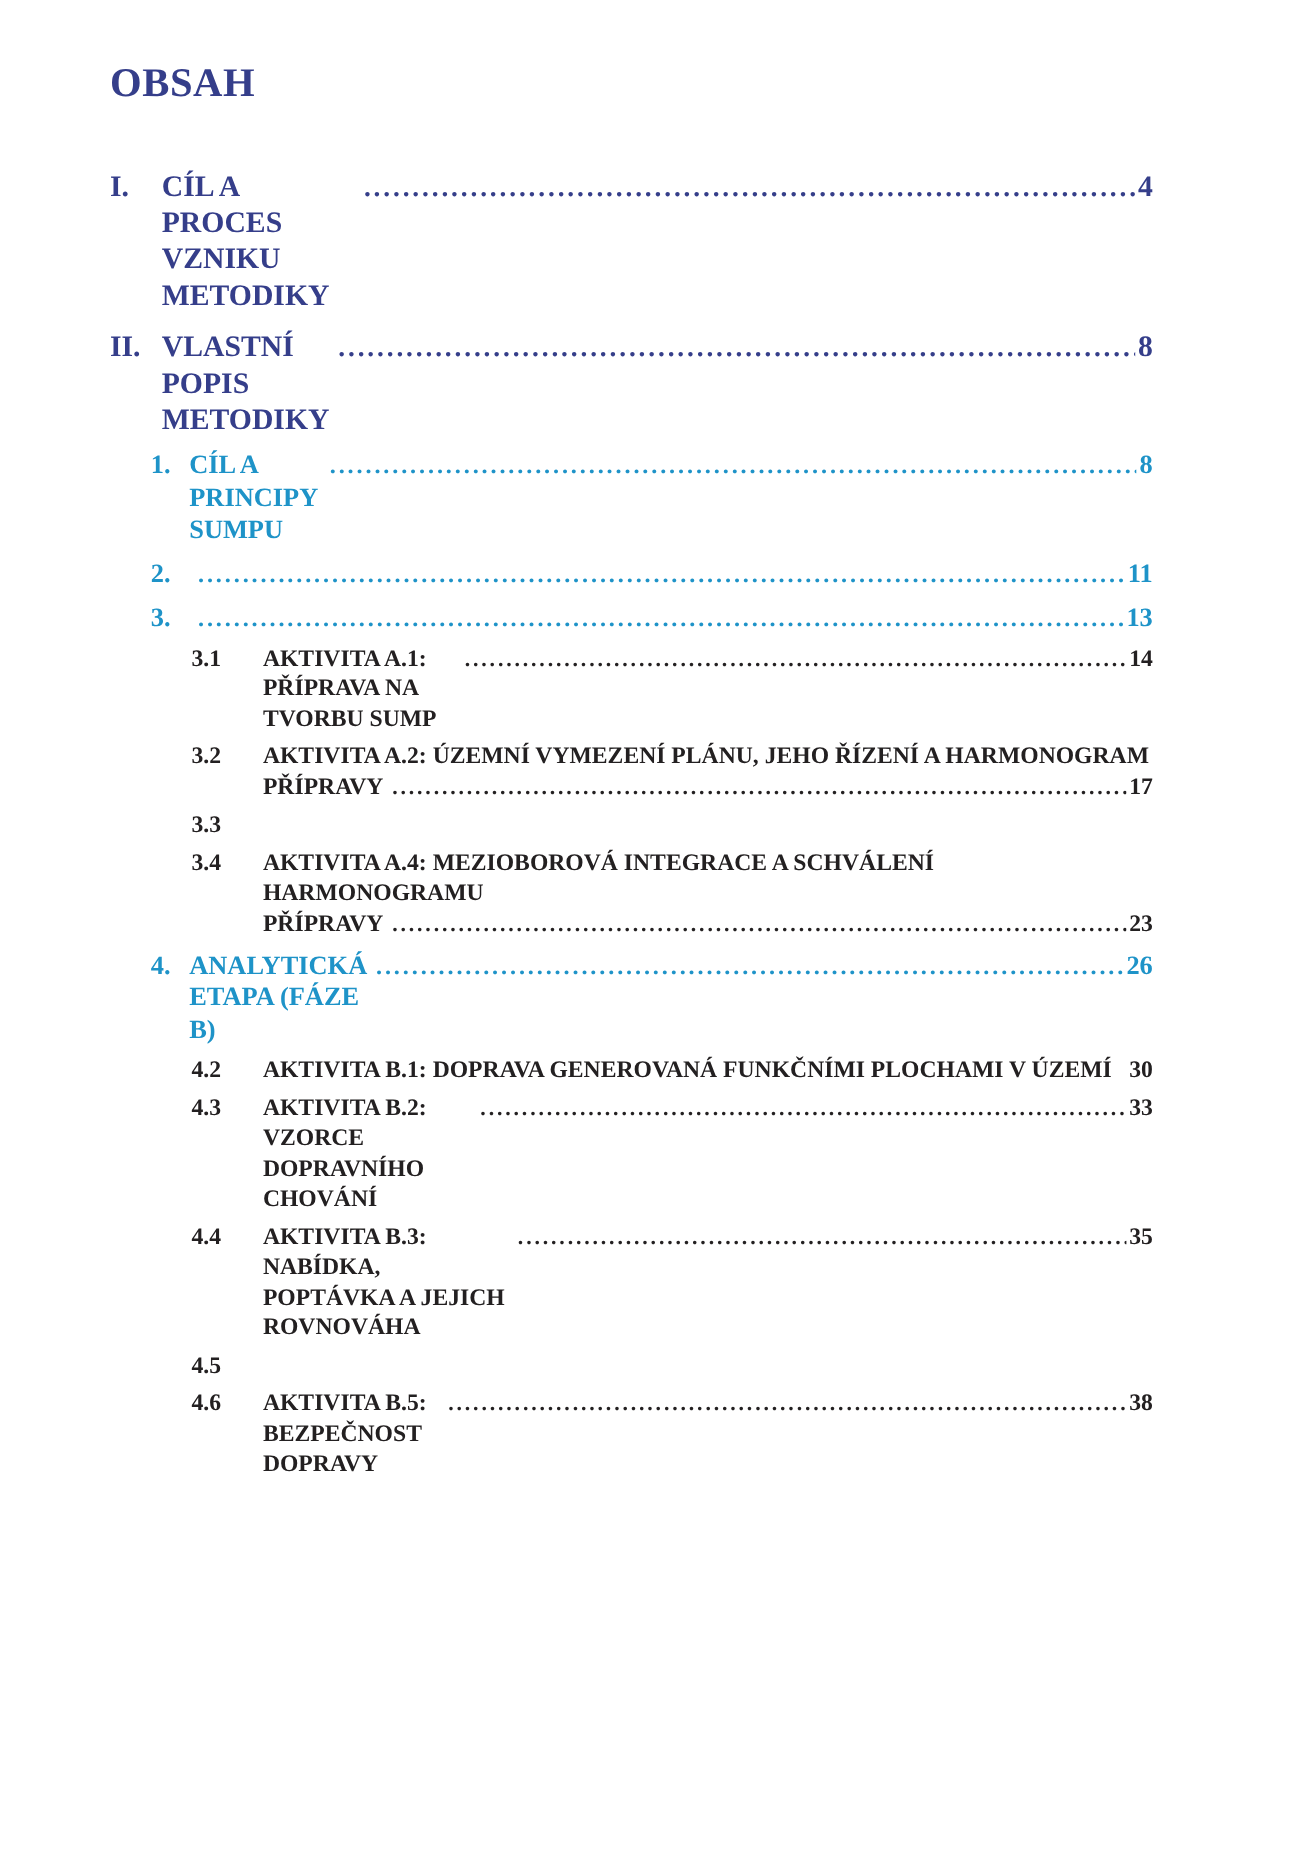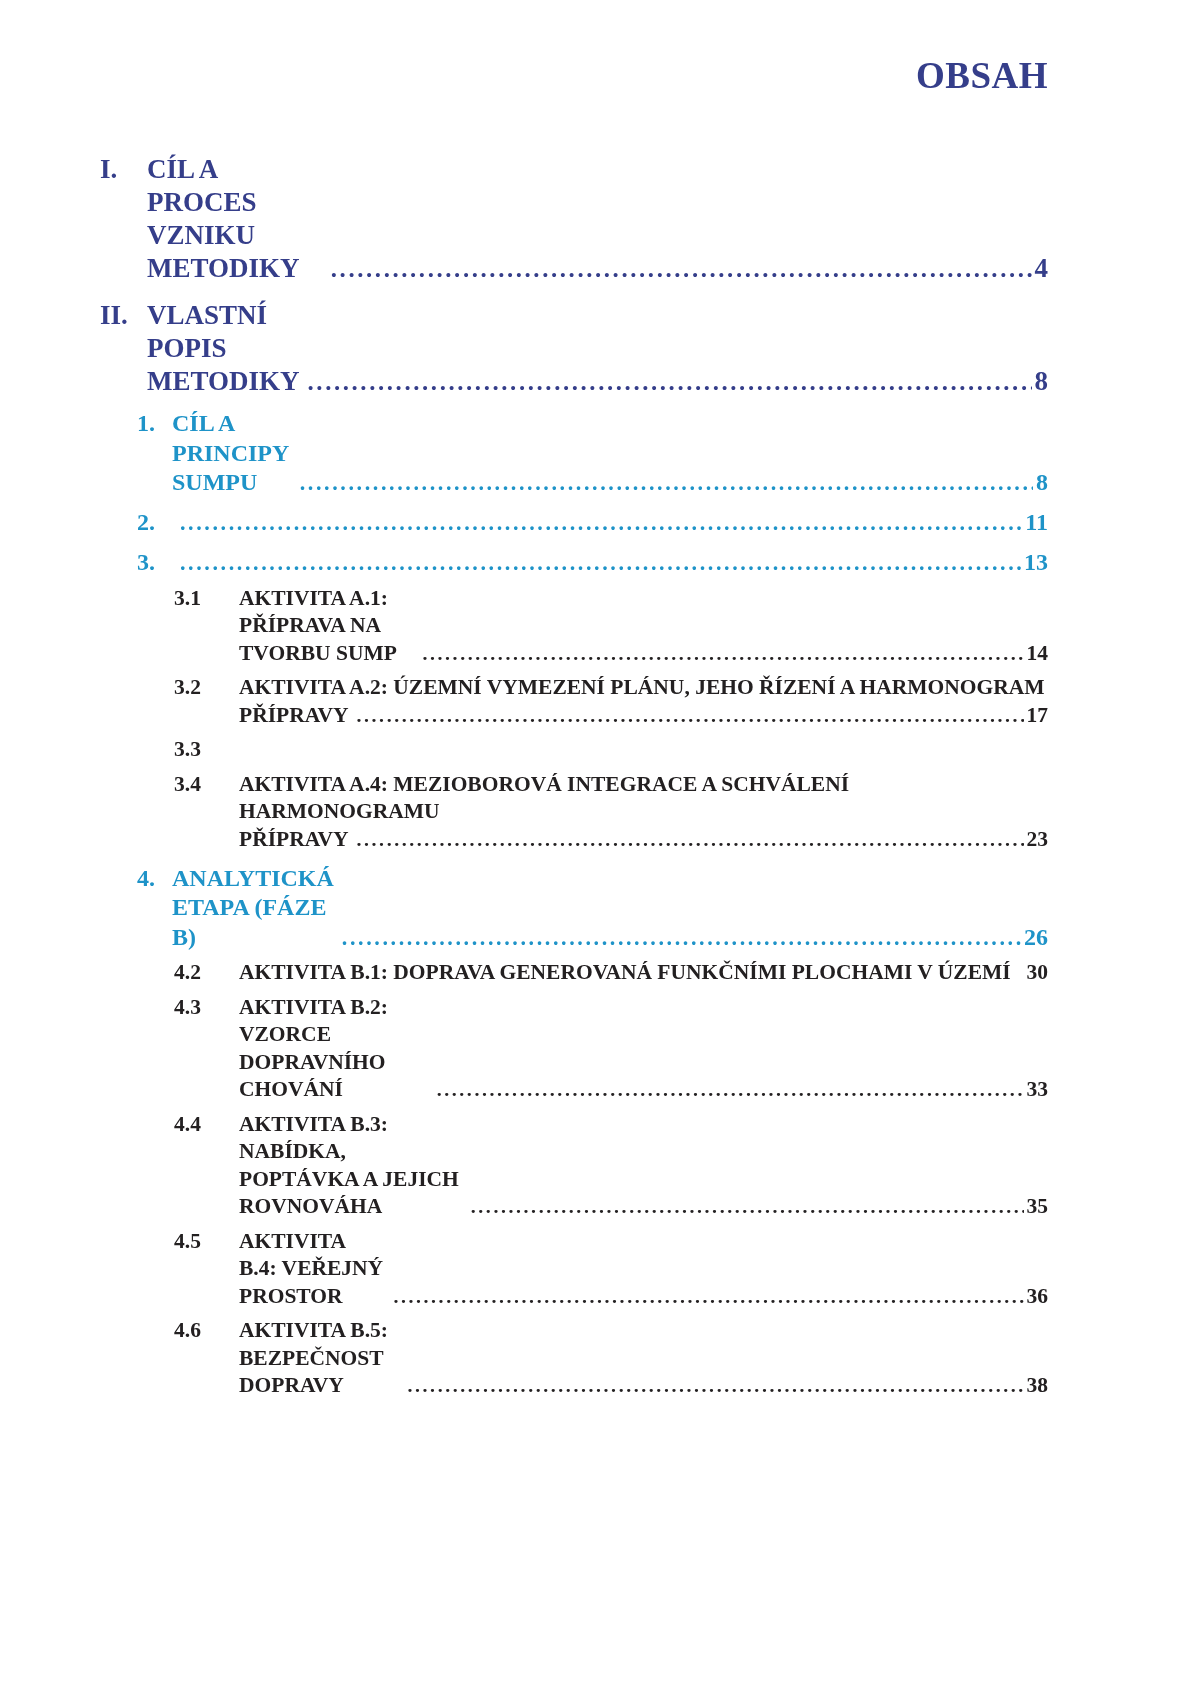--- a/index.html
+++ b/index.html
@@ -20,31 +20,30 @@
     left: 100px;
     top: 56px;
     width: 948px;
   }
   .page-title {
     font-size: 37px;
     line-height: 1.1;
     color: var(--navy);
     margin: 0 0 56px 0;
     letter-spacing: 0.5px;
-    text-align: right;
   }
   .row {
     display: flex;
     align-items: baseline;
   }
   .row .num { flex: none; }
   .row .body { flex: 1 1 auto; min-width: 0; }
   .flexline {
     display: flex;
-    align-items: flex-end;
+    align-items: flex-start;
     min-width: 0;
   }
   .leader {
     flex: 1 1 auto;
     min-width: 0;
     overflow: hidden;
     white-space: nowrap;
     margin: 0 3px 0 8px;
   }
   .leader::after {
@@ -188,25 +187,20 @@
       <div class="row sub">
         <span class="num">4.4</span>
         <div class="body flexline">
           <span class="text">AKTIVITA B.3: NABÍDKA, POPTÁVKA A JEJICH ROVNOVÁHA</span>
           <span class="leader"></span>
           <span class="pg">35</span>
         </div>
       </div>
       <div class="row sub">
         <span class="num">4.5</span>
-        <div class="body flexline">
-          <span class="text">AKTIVITA B.4: VEŘEJNÝ PROSTOR</span>
-          <span class="leader"></span>
-          <span class="pg">36</span>
-        </div>
       </div>
       <div class="row sub">
         <span class="num">4.6</span>
         <div class="body flexline">
           <span class="text">AKTIVITA B.5: BEZPEČNOST DOPRAVY</span>
           <span class="leader"></span>
           <span class="pg">38</span>
         </div>
       </div>
     </div>

